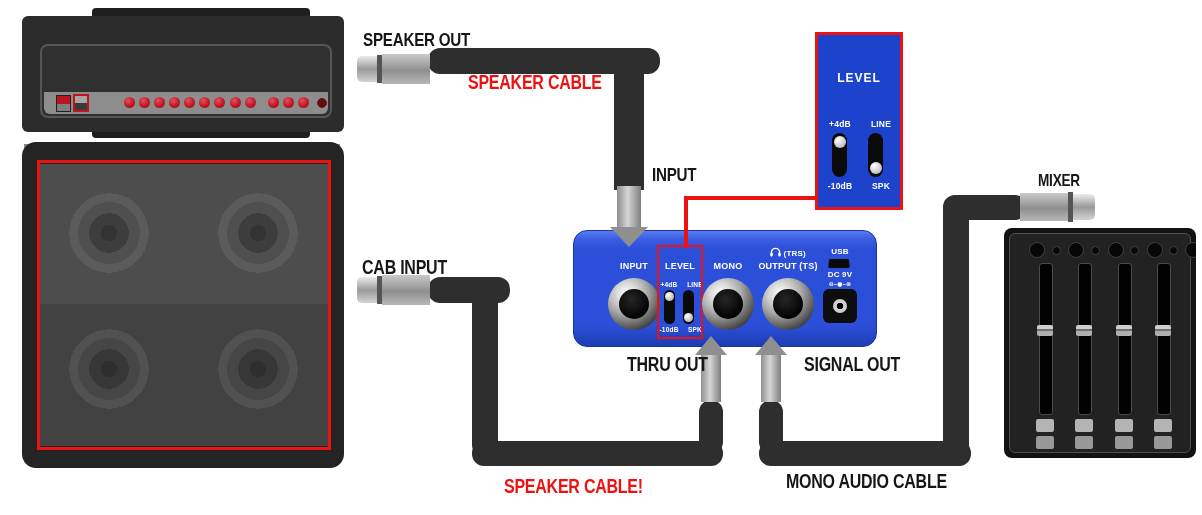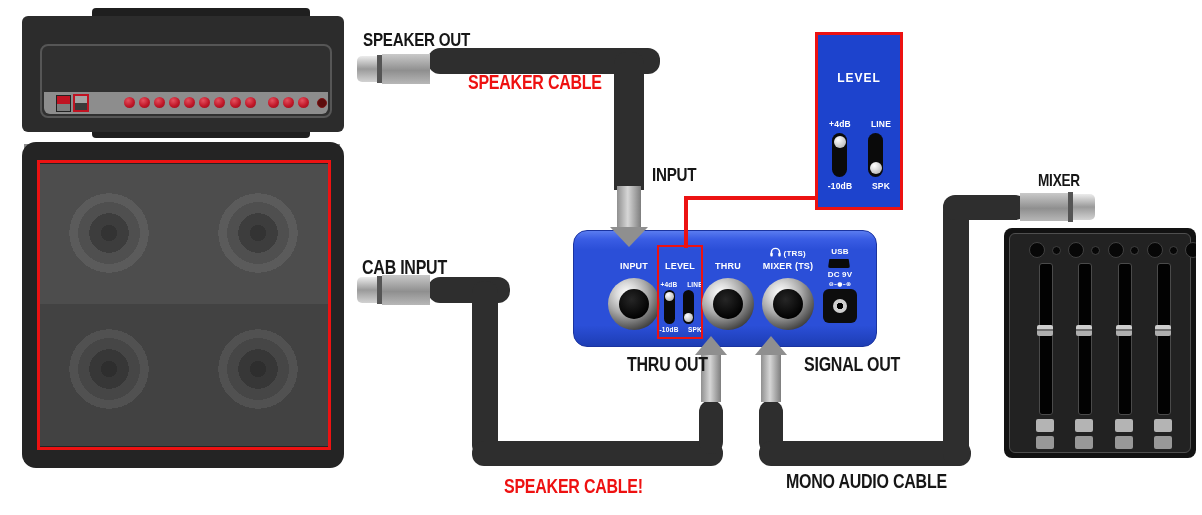--- a/index.html
+++ b/index.html
@@ -115,32 +115,32 @@
 
     <div class="ped-txt" style="left:85px;top:30px;width:42px;font-size:9px">LEVEL</div>
     <div class="ped-txt" style="left:82px;top:50px;width:26px;font-size:6.5px">+4dB</div>
     <div class="ped-txt" style="left:108px;top:50px;width:26px;font-size:6.5px">LINE</div>
     <div class="mtog up" style="left:90px;top:59px"></div>
     <div class="mtog down" style="left:109px;top:59px"></div>
     <div class="ped-txt" style="left:79px;top:95px;width:32px;font-size:6.5px">-10dB</div>
     <div class="ped-txt" style="left:108px;top:95px;width:26px;font-size:6.5px">SPK</div>
     <div class="abs" style="left:83px;top:14px;width:46px;height:94px;border:2px solid #ec1212;box-sizing:border-box"></div>
 
-    <div class="ped-txt" style="left:133px;top:30px;width:42px;font-size:9px">THRU</div>
+    <div class="ped-txt" style="left:133px;top:30px;width:42px;font-size:9px">MONO</div>
     <div class="jack" style="left:128px;top:47px"></div>
 
     <div class="ped-txt" style="left:179px;top:16px;width:70px;font-size:8px">
       <span style="vertical-align:-1px"><svg width="11" height="10" viewBox="0 0 12 11">
             <path d="M1.5 9V6a4.5 4.5 0 0 1 9 0v3" fill="none" stroke="#fff" stroke-width="1.6"></path>
             <rect x="0.3" y="6.3" width="2.7" height="4.2" rx="1.1" fill="#fff"></rect>
             <rect x="9" y="6.3" width="2.7" height="4.2" rx="1.1" fill="#fff"></rect>
           </svg></span>
       <span>(TRS)</span>
     </div>
-    <div class="ped-txt" style="left:174px;top:30px;width:80px;font-size:9px">MIXER (TS)</div>
+    <div class="ped-txt" style="left:174px;top:30px;width:80px;font-size:9px">OUTPUT (TS)</div>
     <div class="jack" style="left:188px;top:47px"></div>
 
     <div class="ped-txt" style="left:251px;top:16px;width:30px;font-size:8px">USB</div>
     <div class="abs" style="left:254px;top:28px;width:22px;height:9px;background:#0a0a0a;border-radius:2px;clip-path:polygon(6% 0,94% 0,100% 100%,0 100%)"></div>
     <div class="ped-txt" style="left:249px;top:39px;width:34px;font-size:8px">DC 9V</div>
     <div class="ped-txt" style="left:245px;top:49px;width:42px;font-size:6px;font-family:'DejaVu Sans',sans-serif">⊖–●–⊕</div>
     <div class="abs" style="left:249px;top:58px;width:34px;height:34px;background:#0d0d0d;border-radius:6px">
       <div class="abs" style="left:10px;top:10px;width:14px;height:14px;border-radius:50%;background:radial-gradient(circle,#000 0 30%,#cfcfcf 30% 75%,#4a4a4a 75%)"></div>
     </div>
   </div>

